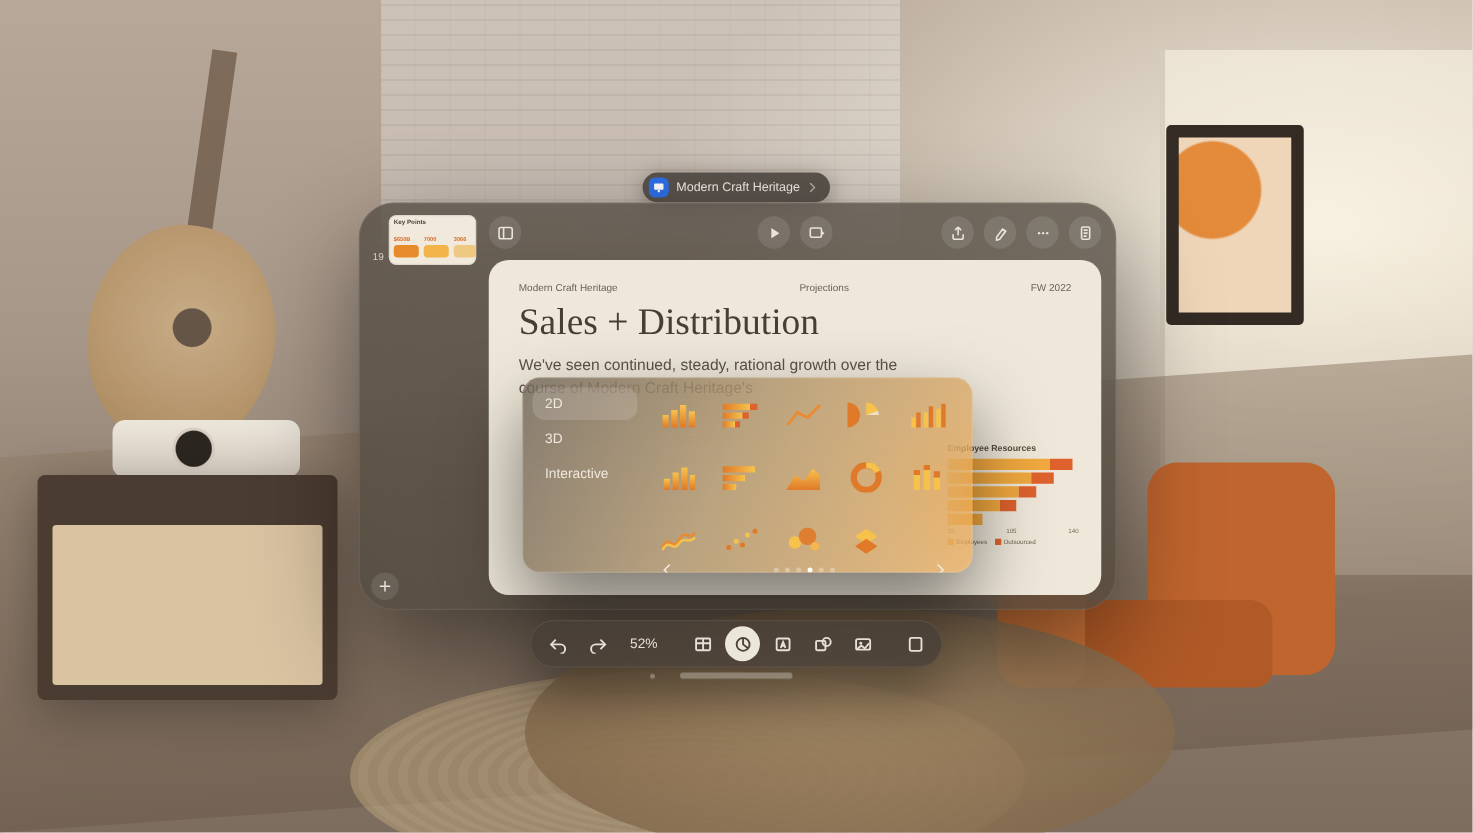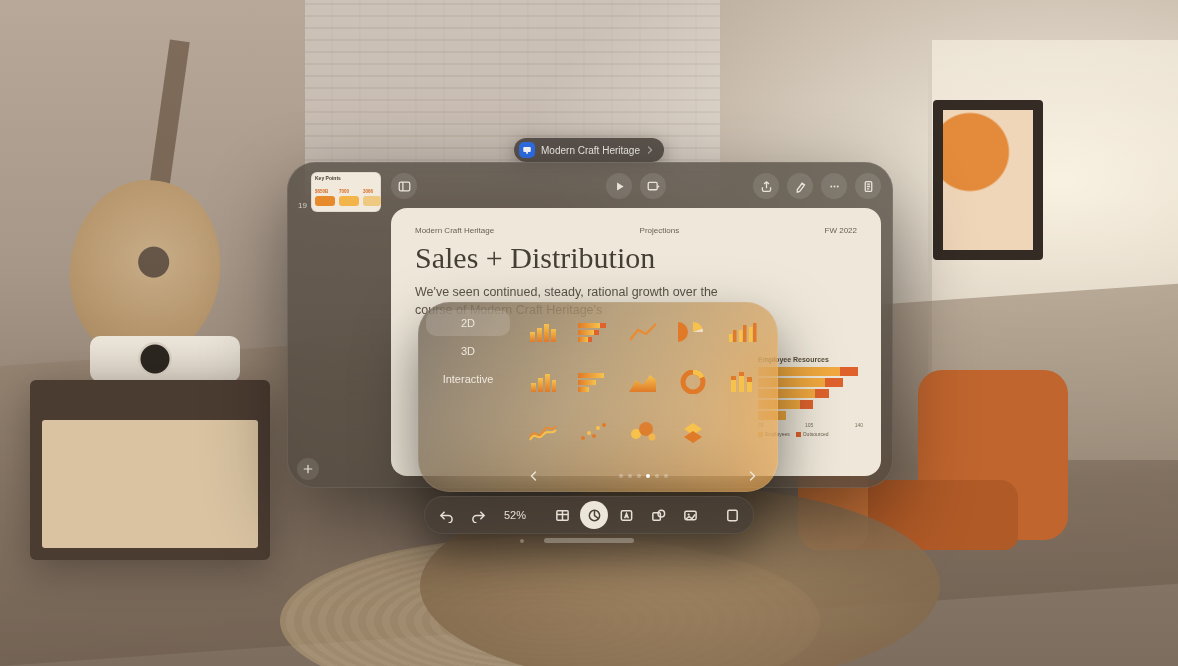--- a/index.html
+++ b/index.html
@@ -93,26 +93,26 @@
   .emp-chart .ct{font-size:7px;font-weight:600;color:#5a4d3b;margin-bottom:4px;}
   .emp-chart .row{height:9px;display:flex;margin-bottom:2px;}
   .emp-chart .seg{height:100%;}
   .emp-chart .a{background:#f2a93f;} .emp-chart .b{background:#df622d;}
   .emp-chart .axis{display:flex;justify-content:space-between;font-size:5px;color:#7a6e5b;margin-top:2px;}
   .emp-chart .legend{display:flex;gap:6px;font-size:5px;color:#6a5e4b;margin-top:3px;}
   .emp-chart .legend span::before{content:"";display:inline-block;width:5px;height:5px;margin-right:2px;vertical-align:middle;}
   .emp-chart .legend .la::before{background:#f2a93f;} .emp-chart .legend .lb::before{background:#df622d;}
 
   
-  .picker { position:absolute; left:418px; top:302px; width:360px; height:190px;
-    border-radius:32px; overflow:hidden;
+  .picker { position:absolute; left:418px; top:302px; width:360px; height:156px;
+    border-radius:14px; overflow:hidden;
     background:linear-gradient(115deg, rgba(95,84,72,.72) 0%, rgba(140,105,55,.55) 45%, rgba(230,150,50,.55) 100%);
     backdrop-filter:blur(30px) saturate(130%);
     box-shadow:0 26px 60px rgba(0,0,0,.5), inset 0 0 0 1px rgba(255,255,255,.08);
-    display:flex;text-align:center;}
+    display:flex;}
   .picker .tabs { width:100px; padding:8px; display:flex; flex-direction:column; gap:2px;}
   .picker .tab { font-size:11px; color:#efe8dd; padding:7px 10px; border-radius:10px;}
   .picker .tab.active { background:rgba(255,255,255,.14);}
   .picker .grid-wrap { flex:1; padding:8px 14px 6px 4px; display:flex; flex-direction:column;}
   .picker .grid { flex:1; display:grid; grid-template-columns:repeat(5,1fr); grid-auto-rows:44px; gap:6px 8px;}
   .chart-tile { border-radius:10px; display:flex; align-items:center; justify-content:center;}
   .ci{width:30px;height:24px;position:relative;}
   .picker .pager { height:20px; display:flex; align-items:center; justify-content:center; gap:10px; position:relative;}
   .picker .pager .arrow{position:absolute;width:20px;height:20px;display:flex;align-items:center;justify-content:center;color:#efe8dd;}
   .picker .pager .arrow.l{left:2px;} .picker .pager .arrow.r{right:2px;}

